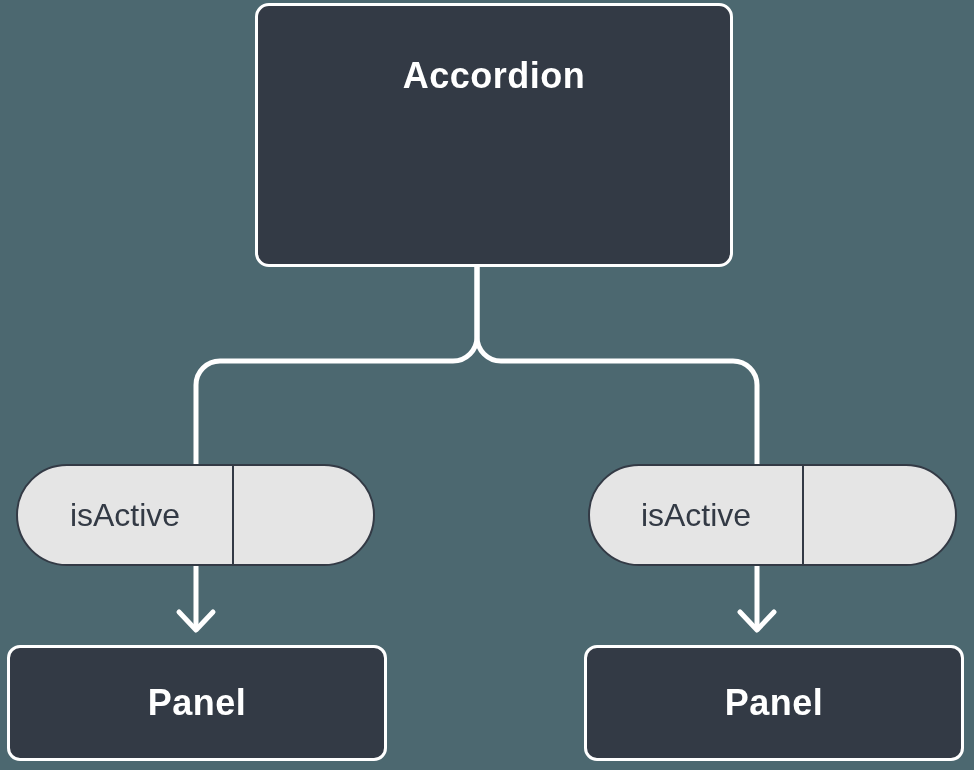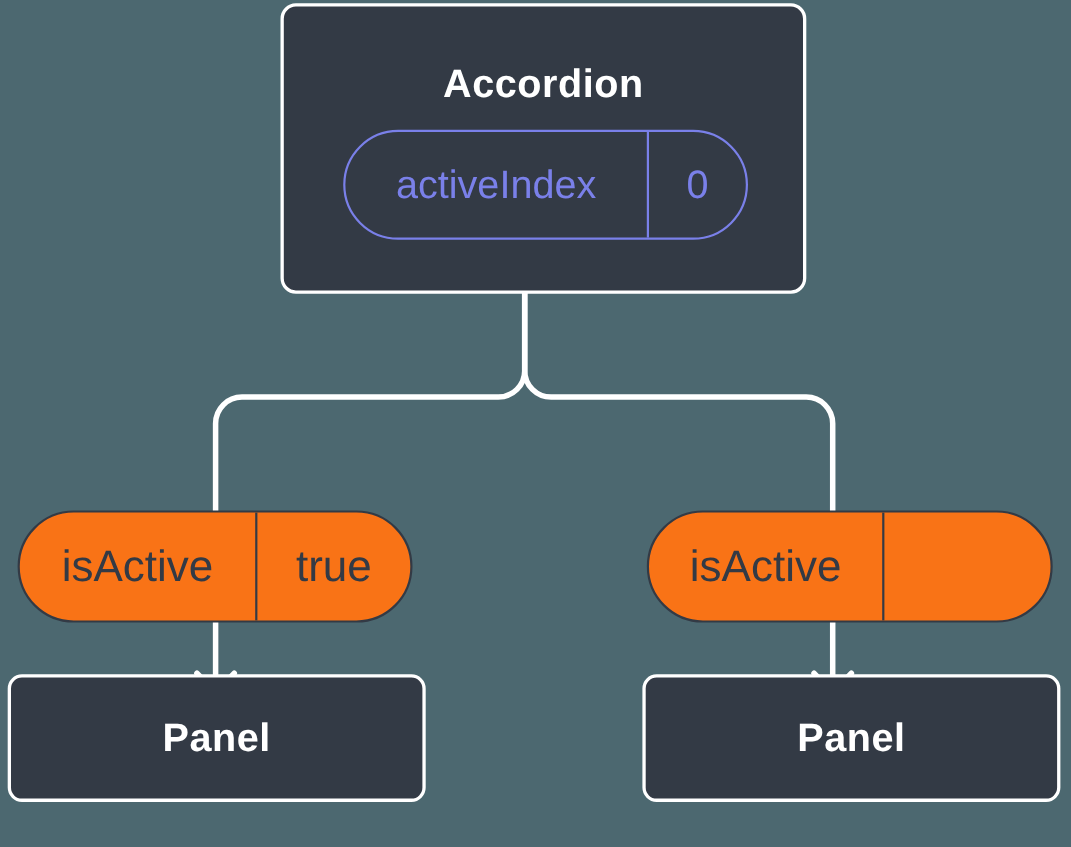--- a/index.html
+++ b/index.html
@@ -69,27 +69,27 @@
     display: flex;
     align-items: center;
     justify-content: center;
   }
   
   .prop-pill {
     position: absolute;
     top: 464px;
     height: 102px;
     box-sizing: border-box;
-    background: #f97316;
+    background: #e5e5e5;
     border: 2px solid #333A45;
     border-radius: 51px;
     display: flex;
     align-items: stretch;
     color: #333A45;
-    font-size: 40px;
+    font-size: 32px;
     z-index: 2;
   }
   .prop-pill .pill-name {
     box-sizing: border-box;
     border-right: 2px solid #333A45;
     display: flex;
     align-items: center;
     justify-content: center;
   }
   .prop-pill .pill-value {
@@ -98,21 +98,21 @@
     align-items: center;
     justify-content: center;
   }
   .prop-pill-left  { left: 16px;  width: 359px; }
   .prop-pill-left  .pill-name { width: 216px; }
   .prop-pill-right { left: 588px; width: 369px; }
   .prop-pill-right .pill-name { width: 214px; }
   
   .panel-node {
     position: absolute;
-    top: 613px;
+    top: 645px;
     width: 380px; height: 116px;
     box-sizing: border-box;
     background: #333A45;
     border: 3px solid #FFFFFF;
     border-radius: 13px;
     display: flex;
     align-items: center;
     justify-content: center;
     font-size: 36px;
     font-weight: 600;
@@ -136,29 +136,24 @@
       <path d="M179,612 L196,630 L213,612" stroke="#FFFFFF" stroke-width="5" stroke-linecap="round" stroke-linejoin="round"></path>
     </g>
     <g>
       <path d="M757,564 V628" stroke="#FFFFFF" stroke-width="5" stroke-linecap="round"></path>
       <path d="M740,612 L757,630 L774,612" stroke="#FFFFFF" stroke-width="5" stroke-linecap="round" stroke-linejoin="round"></path>
     </g>
   </svg>
 
   <div class="root-node">
     <div class="root-title">Accordion</div>
-    <div class="state-pill">
-      <div class="pill-name">activeIndex</div>
-      <div class="pill-value">0</div>
-    </div>
   </div>
 
   <div class="prop-pill prop-pill-left">
     <div class="pill-name">isActive</div>
-    <div class="pill-value">true</div>
   </div>
 
   <div class="prop-pill prop-pill-right">
     <div class="pill-name">isActive</div>
   </div>
 
   <div class="panel-node panel-node-left">
     <span>Panel</span>
   </div>
   <div class="panel-node panel-node-right">

